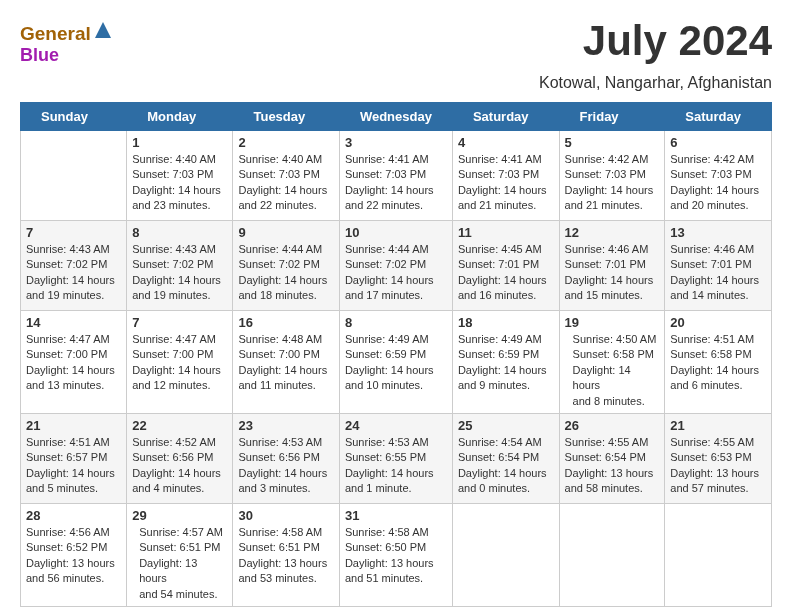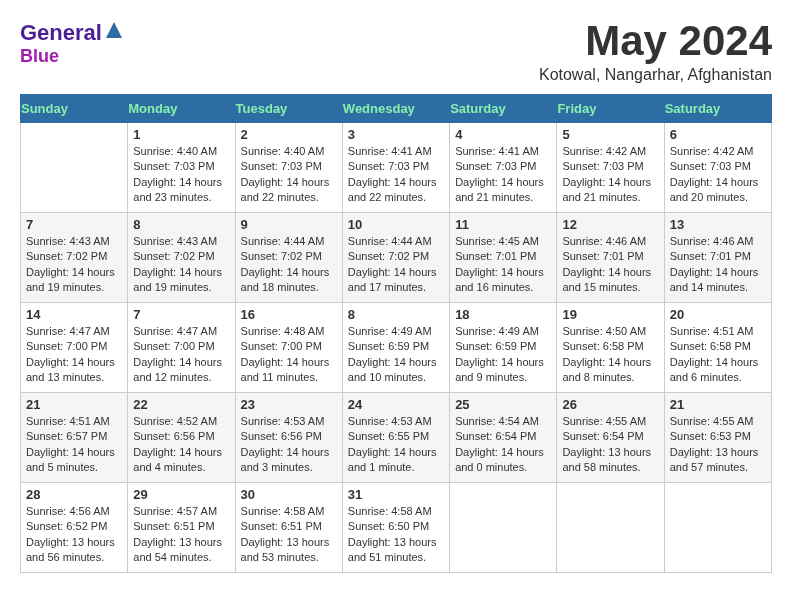--- a/index.html
+++ b/index.html
@@ -14,23 +14,23 @@
       display: flex;
       justify-content: space-between;
       align-items: flex-start;
       margin-bottom: 10px;
     }
     .logo {
       display: flex;
       align-items: center;
     }
     .logo-text-general {
-      font-size: 22px;
+      font-size: 19px;
       font-weight: bold;
-      color: #4c1d95;
+      color: #a16207;
     }
     .logo-text-blue {
       font-size: 18px;
       font-weight: bold;
       color: #a21caf;
     }
     .logo-icon {
       width: 20px;
       height: 20px;
       margin-left: 2px;
@@ -40,31 +40,31 @@
     }
     .month-title {
       font-size: 42px;
       font-weight: bold;
       color: #333;
       line-height: 1;
     }
     .location {
       font-size: 16px;
       color: #333;
-      margin-top: 4px;
+      margin-top: 12px;
     }
     .calendar {
       width: 100%;
       border-collapse: collapse;
       font-size: 11px;
     }
     .calendar th {
       background-color: #2e6da4;
-      color: #86efac;
-      padding: 6px 0;
+      color: #ffffff;
+      padding: 6px 20px;
       text-align: left;
       font-size: 13px;
       border: 1px solid #2e6da4;
     }
     .calendar td {
       border: 1px solid #ccc;
       vertical-align: top;
       padding: 4px 5px;
       width: calc(100% / 7);
       height: 90px;
@@ -93,21 +93,21 @@
 <div class="header">
   <div class="logo">
     <div>
       <span class="logo-text-general">General</span><svg class="logo-icon" viewBox="0 0 20 20">
           <polygon points="10,2 18,18 2,18" fill="#2e6da4"></polygon>
         </svg><br>
       <span class="logo-text-blue">Blue</span>
     </div>
   </div>
   <div class="title-area">
-    <div class="month-title">May 2024</div>
+    <div class="month-title">July 2024</div>
     <div class="location">Kotowal, Nangarhar, Afghanistan</div>
   </div>
 </div>
 
 <table class="calendar">
   <thead>
     <tr>
     <th>Sunday</th>
         <th>Monday</th>
         <th>Tuesday</th>
@@ -245,21 +245,21 @@
         </td>
         <td>
           <div class="day-number">18</div>
           <div class="day-info" style="white-space: pre-line;">Sunrise: 4:49 AM
 Sunset: 6:59 PM
 Daylight: 14 hours
 and 9 minutes.</div>
         </td>
         <td>
           <div class="day-number">19</div>
-          <div class="day-info" style="white-space: pre-line;">Sunrise: 4:50 AM
+          <div class="day-info" style="white-space: pre-line; margin-left: 8px;">Sunrise: 4:50 AM
 Sunset: 6:58 PM
 Daylight: 14 hours
 and 8 minutes.</div>
         </td>
         <td>
           <div class="day-number">20</div>
           <div class="day-info" style="white-space: pre-line;">Sunrise: 4:51 AM
 Sunset: 6:58 PM
 Daylight: 14 hours
 and 6 minutes.</div>
@@ -319,21 +319,21 @@
       <tr>
         <td>
           <div class="day-number">28</div>
           <div class="day-info" style="white-space: pre-line;">Sunrise: 4:56 AM
 Sunset: 6:52 PM
 Daylight: 13 hours
 and 56 minutes.</div>
         </td>
         <td>
           <div class="day-number">29</div>
-          <div class="day-info" style="white-space: pre-line;">Sunrise: 4:57 AM
+          <div class="day-info" style="white-space: pre-line; margin-left: 7px;">Sunrise: 4:57 AM
 Sunset: 6:51 PM
 Daylight: 13 hours
 and 54 minutes.</div>
         </td>
         <td>
           <div class="day-number">30</div>
           <div class="day-info" style="white-space: pre-line;">Sunrise: 4:58 AM
 Sunset: 6:51 PM
 Daylight: 13 hours
 and 53 minutes.</div>

